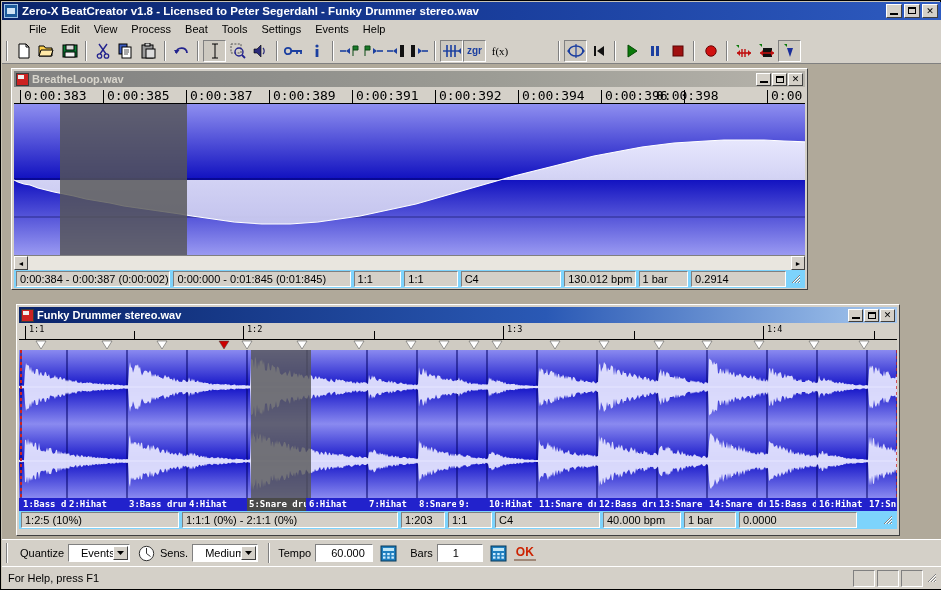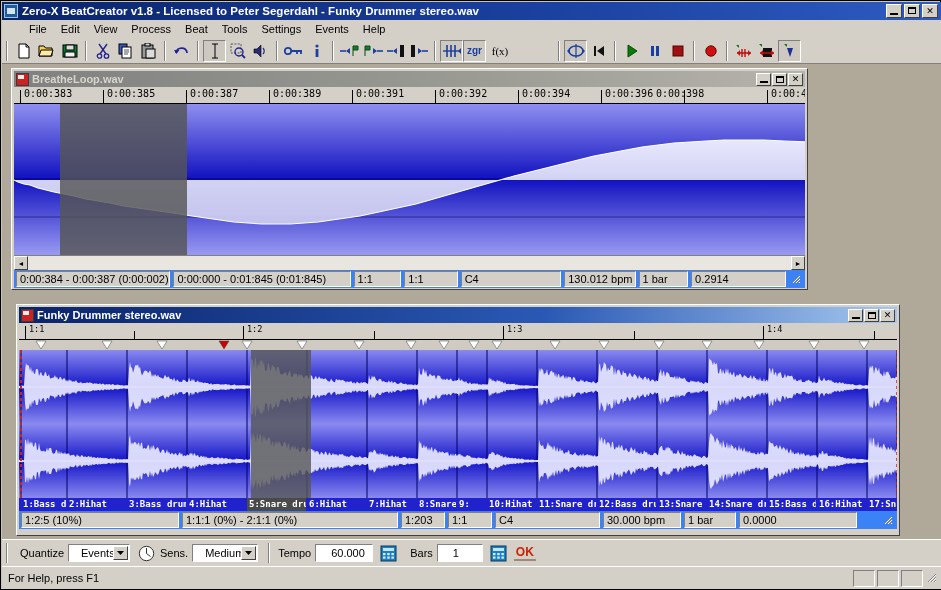--- a/index.html
+++ b/index.html
@@ -79,27 +79,27 @@
   .ctitle.inactive .cname{color:#d8d5cc;}
   .cbtns{display:flex;gap:1px;flex:0 0 auto;}
   .cbtn{width:15px;height:13px;background:#d4d0c8;border:1px solid;
     border-color:#fff #404040 #404040 #fff;box-sizing:border-box;position:relative;}
   .cbtn .g{position:absolute;inset:0;display:flex;align-items:center;justify-content:center;font-size:9px;color:#000;font-family:"Liberation Sans",sans-serif;line-height:1;}
 
   
   .ruler{position:relative;height:16px;background:#d4d0c8;border-bottom:1px solid #000;overflow:hidden;}
   .ruler .tk{position:absolute;top:8px;width:1px;height:8px;background:#000;}
   .ruler .tkm{position:absolute;top:3px;width:1px;height:13px;background:#000;}
-  .ruler .lb{position:absolute;top:1px;font-size:10px;color:#000;font-family:"DejaVu Sans Mono",monospace;white-space:nowrap;}
+  .ruler .lb{position:absolute;top:1px;font-size:13px;color:#000;font-family:"DejaVu Sans Mono",monospace;white-space:nowrap;}
 
   
   .wave{position:relative;overflow:hidden;background:#1414c8;}
 
   
-  .sbar{display:flex;align-items:center;height:18px;background:#3b82f6;padding:1px 2px;box-sizing:border-box;gap:3px;}
+  .sbar{display:flex;align-items:center;height:18px;background:#7dd3fc;padding:1px 2px;box-sizing:border-box;gap:3px;}
   .spane{border:1px solid;border-color:#808080 #fff #fff #808080;background:#d4d0c8;
     height:16px;line-height:15px;font-size:11px;color:#000;padding:0 3px;box-sizing:border-box;overflow:hidden;white-space:nowrap;}
   .grip{margin-left:auto;width:14px;height:14px;position:relative;flex:0 0 auto;}
 
   
   .hscroll{height:14px;background:#d4d0c8;display:flex;align-items:stretch;border-top:1px solid #808080;}
   .sbtn{width:14px;background:#d4d0c8;border:1px solid;border-color:#fff #404040 #404040 #fff;box-sizing:border-box;
     display:flex;align-items:center;justify-content:center;font-size:7px;}
   .strack{flex:1 1 auto;background:#e9e6df;}
 
@@ -575,21 +575,21 @@
             <div class="blabel" style="left: 798px; width: 49px;">16:Hihat</div>
             <div class="blabel" style="left: 848px; width: 29px;">17:Snare dr</div>
           </div>
 
         <div class="sbar" id="sbar2">
             <div class="spane" style="width: 158px;">1:2:5 (10%)</div>
             <div class="spane" style="width: 216px;">1:1:1 (0%) - 2:1:1 (0%)</div>
             <div class="spane" style="width: 44px;">1:203</div>
             <div class="spane" style="width: 44px;">1:1</div>
             <div class="spane" style="width: 105px;">C4</div>
-            <div class="spane" style="width: 78px;">30.000 bpm</div>
+            <div class="spane" style="width: 78px;">40.000 bpm</div>
             <div class="spane" style="width: 52px;">1 bar</div>
             <div class="spane" style="width: 118px;">0.0000</div>
             <div class="grip"><svg width="12" height="12" viewBox="0 0 12 12">
                 <g stroke="#808080">
                   <path d="M11 3L3 11M11 6L6 11M11 9L9 11"></path>
                 </g>
                 <g stroke="#fff">
                   <path d="M11 4L4 11M11 7L7 11M11 10L10 11"></path>
                 </g>
               </svg></div>

